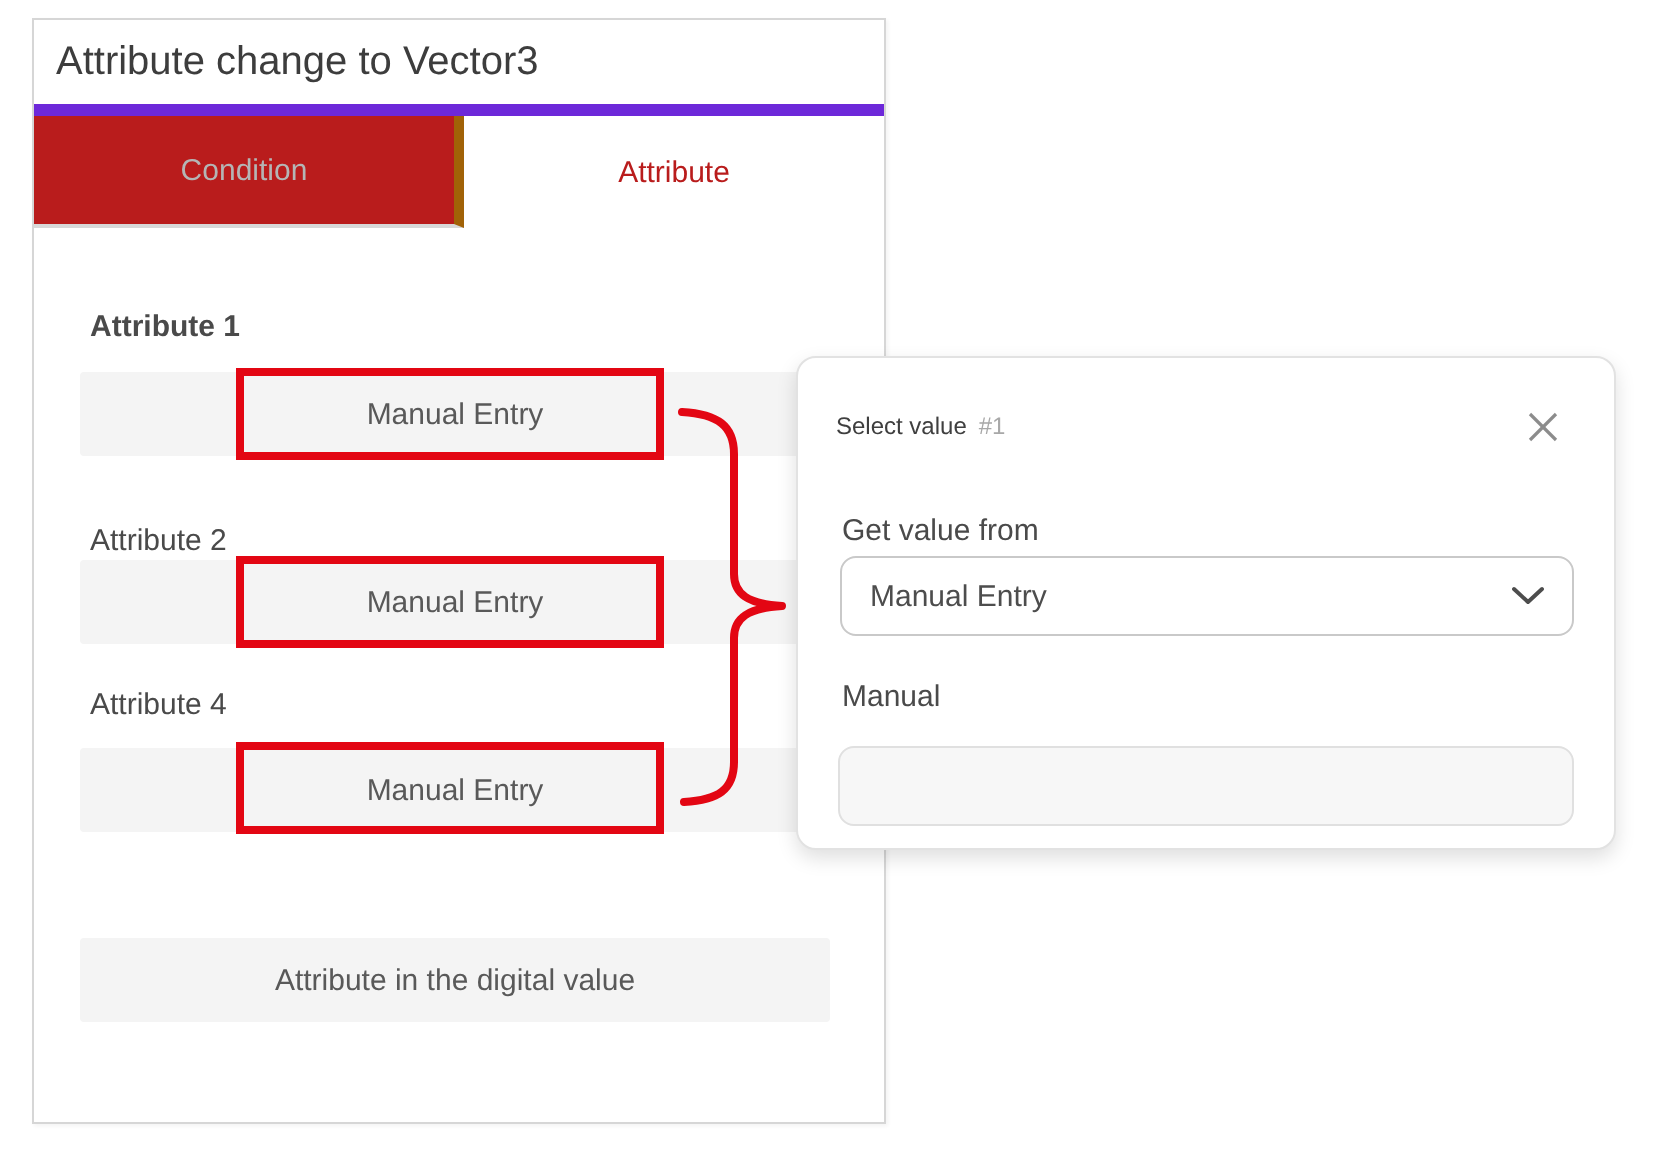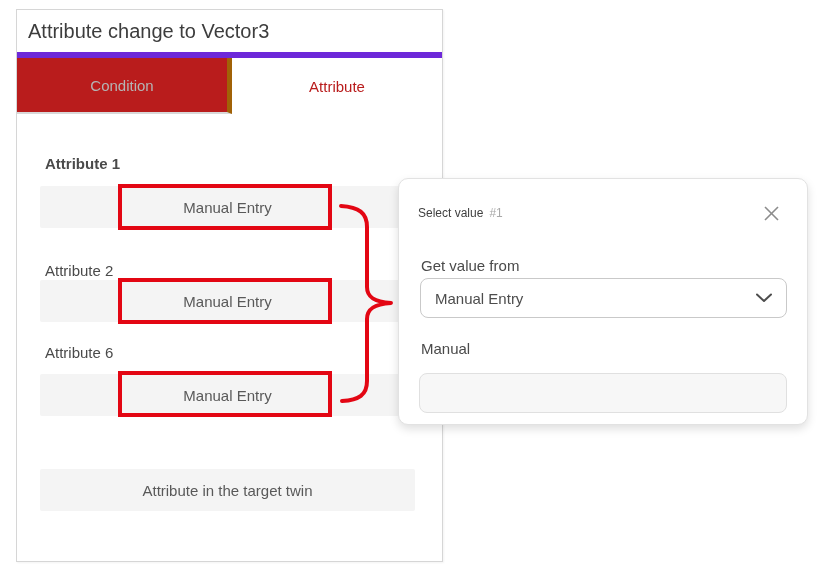--- a/index.html
+++ b/index.html
@@ -53,24 +53,24 @@
       <div class="tab active">Attribute</div>
     </div>
   </div>
 
   <div class="field-label" style="top:155px;font-weight:bold;">Attribute 1</div>
   <div class="field-bar" style="top:186px;">Manual Entry</div>
 
   <div class="field-label" style="top:250px;margin-top:12px;">Attribute 2</div>
   <div class="field-bar" style="top:280px;">Manual Entry</div>
 
-  <div class="field-label" style="top:344px;">Attribute 6</div>
+  <div class="field-label" style="top:344px;">Attribute 4</div>
   <div class="field-bar" style="top:374px;">Manual Entry</div>
 
-  <div class="field-bar" style="top:469px;">Attribute in the target twin</div>
+  <div class="field-bar" style="top:469px;">Attribute in the digital value</div>
 
   <div class="popup">
     <div class="popup-title">
       <span>Select value</span><span class="badge">#1</span>
     </div>
     <div class="popup-close">
       <svg width="15" height="15" viewBox="0 0 15 15">
         <line x1="1" y1="1" x2="14" y2="14" stroke="#8c8c8c" stroke-width="1.6"></line>
         <line x1="14" y1="1" x2="1" y2="14" stroke="#8c8c8c" stroke-width="1.6"></line>
       </svg>

